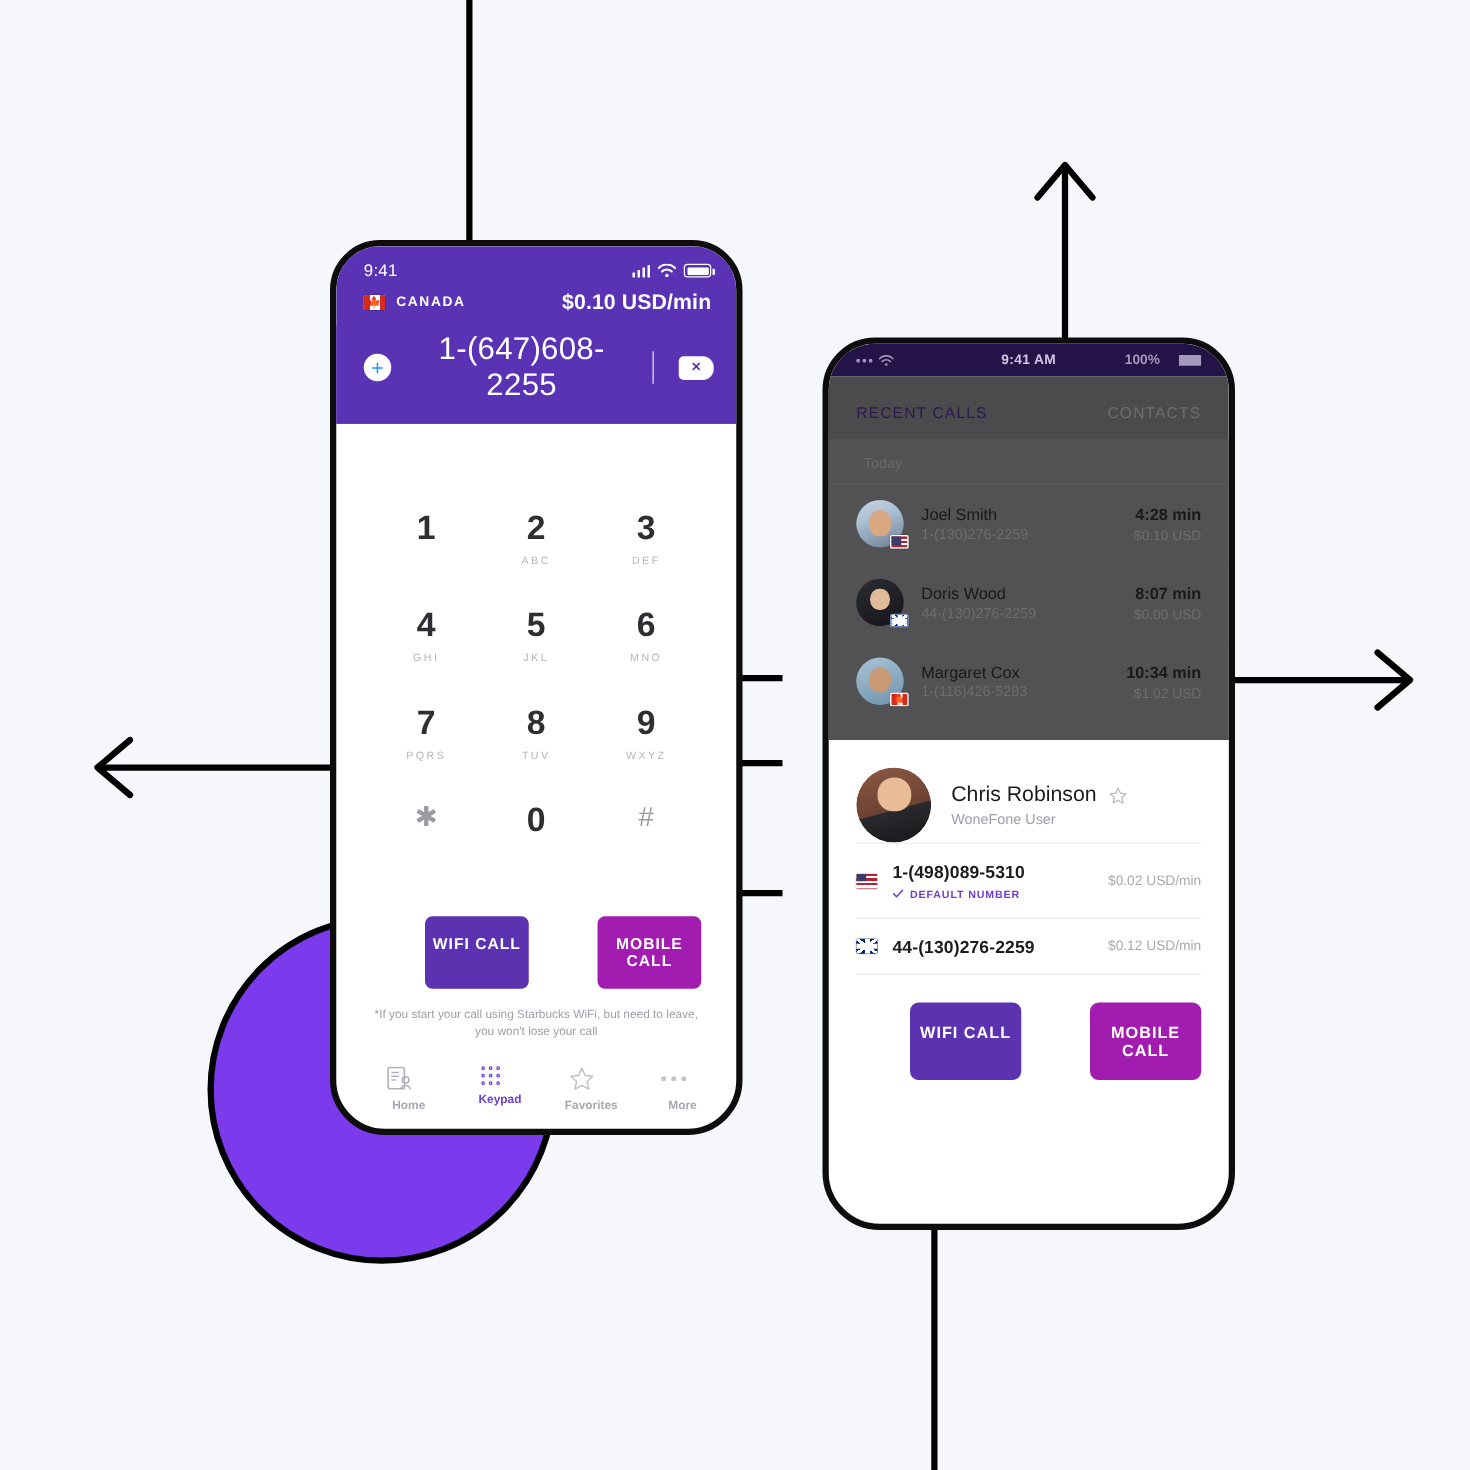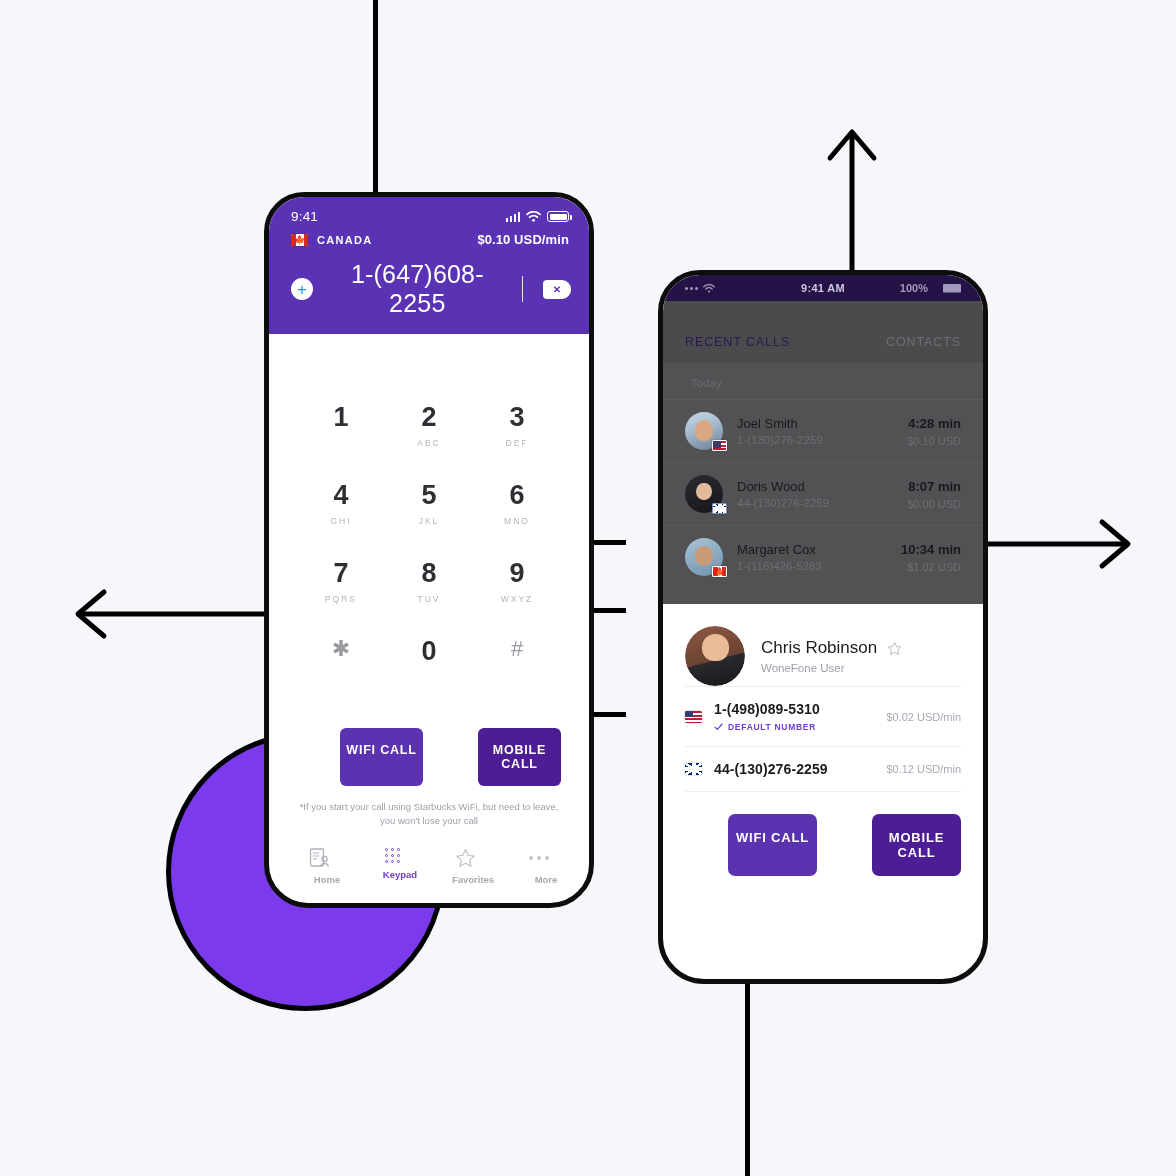--- a/index.html
+++ b/index.html
@@ -86,21 +86,21 @@
   }
   .flag-gb::after {
     content:""; position:absolute; inset:0;
     background:
       linear-gradient(#fff 0 0) center/100% 4px no-repeat,
       linear-gradient(#fff 0 0) center/4px 100% no-repeat,
       linear-gradient(#cf142b 0 0) center/100% 2px no-repeat,
       linear-gradient(#cf142b 0 0) center/2px 100% no-repeat;
   }
   .p1-country-name { font-size: 11px; font-weight: bold; letter-spacing: 1.3px; }
-  .p1-rate { font-size: 13px; font-weight: bold; letter-spacing: .1px; }
+  .p1-rate { font-size: 17px; font-weight: bold; letter-spacing: .1px; }
 
   .p1-dial {
     background: #5a32b4;
     display: flex; align-items: center;
     padding: 4px 18px 16px 22px; gap: 10px;
   }
   .plus-btn {
     width: 22px; height: 22px; border-radius: 50%; background: #fff;
     flex: none; display: flex; align-items: center; justify-content: center;
     color: #2196f3; font-size: 17px; line-height: 1; font-weight: 400;
@@ -129,21 +129,21 @@
   .key-letters { font-size: 8.5px; letter-spacing: 2px; color: #b4b4bc; margin-top: 7px; }
 
   .p1-cta { display: flex; gap: 12px; padding: 20px 28px 0 28px; }
   .btn {
     flex: 1; text-align: center; border-radius: 6px;
     color: #fff; font-size: 12.5px; font-weight: bold; letter-spacing: .8px;
     padding: 15px 0;
     margin-left: 43px;
   }
   .btn-wifi { background: #5b32b0; }
-  .btn-mobile { background: #4c1d95; }
+  .btn-mobile { background: #a21caf; }
 
   .p1-note {
     text-align: center; font-size: 9.5px; color: #9e9eaa;
     line-height: 1.45; padding: 14px 26px 0 26px;
   }
 
   .tabbar { display: flex; padding: 20px 14px 12px 14px; }
   .tab { flex: 1; display: flex; flex-direction: column; align-items: center; gap: 6px; }
   .tab-label { font-size: 9.5px; color: #a8a8b2; font-weight: bold; margin-left: 15px; }
   .tab.active .tab-label { color: #6d3fd1; }
@@ -167,21 +167,21 @@
   .p2-sb-right { display: flex; align-items: center; gap: 15px; opacity: .75; }
   .p2-sb-time { position: absolute; left: 50%; transform: translateX(-50%); letter-spacing: .3px; }
   .sb-dots { display: flex; gap: 2px; align-items: flex-end; }
   .sb-dots i { width: 3px; height: 3px; border-radius: 50%; background: #cfc6e4; }
   .p2-batt { width: 18px; height: 9px; background: #cfc6e4;
              clip-path: polygon(0 0, 100% 0, 100% 100%, 0 100%); border-radius: 1px; }
 
   .p2-dim { background: #4b4a4d; position: relative; }
   .p2-tabs {
     display: flex; align-items: flex-start; justify-content: space-between;
-    padding: 34px 22px 14px 22px;
+    padding: 22px 22px 14px 22px;
   }
   .p2-tab { font-size: 12.5px; letter-spacing: .9px; font-weight: 500; }
   .p2-tab.sel { color: #2b1a52; }
   .p2-tab.unsel { color: #6e6d71; }
   .p2-listwrap { background: #525154; padding: 0 0 16px 0; }
   .p2-today { font-size: 11.5px; color: #6b6a6e; padding: 14px 0 10px 28px; }
   .call-row {
     display: flex; align-items: center; gap: 14px;
     padding: 12px 22px 12px 22px; border-top: 1px solid #5a595c;
   }

